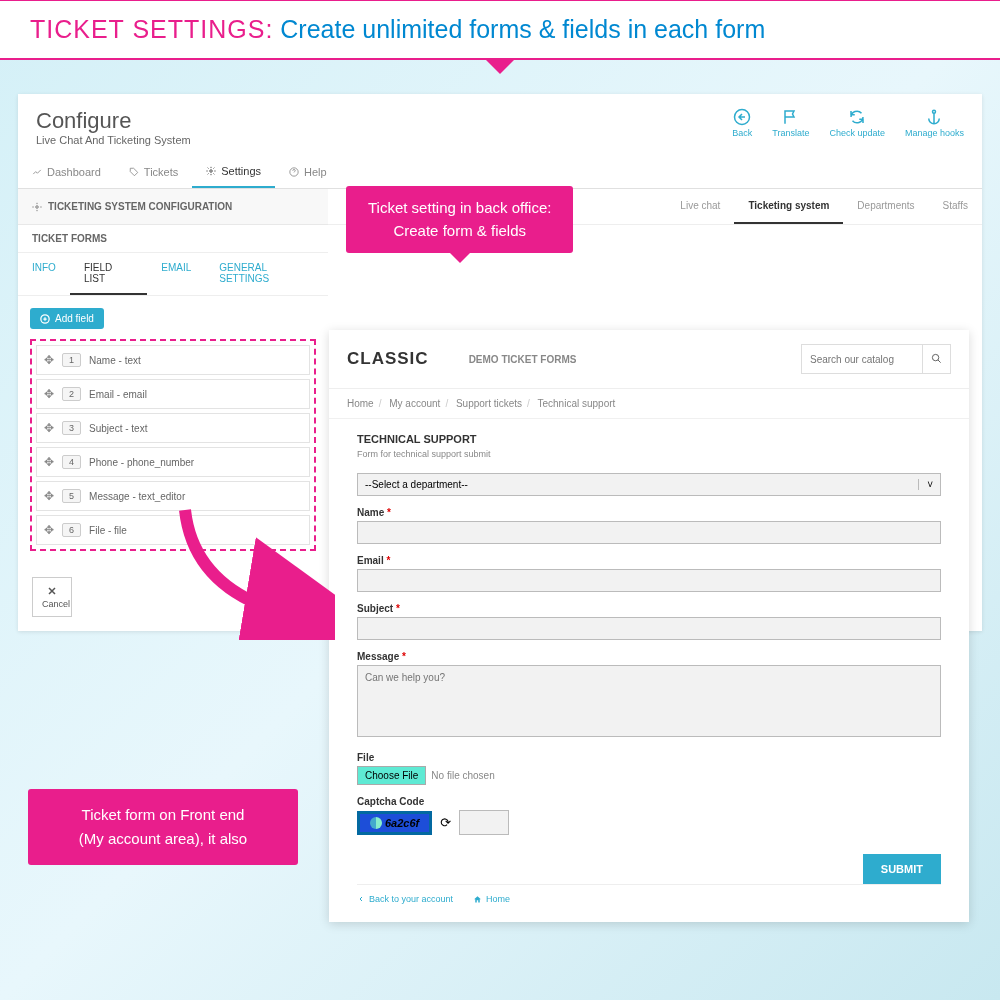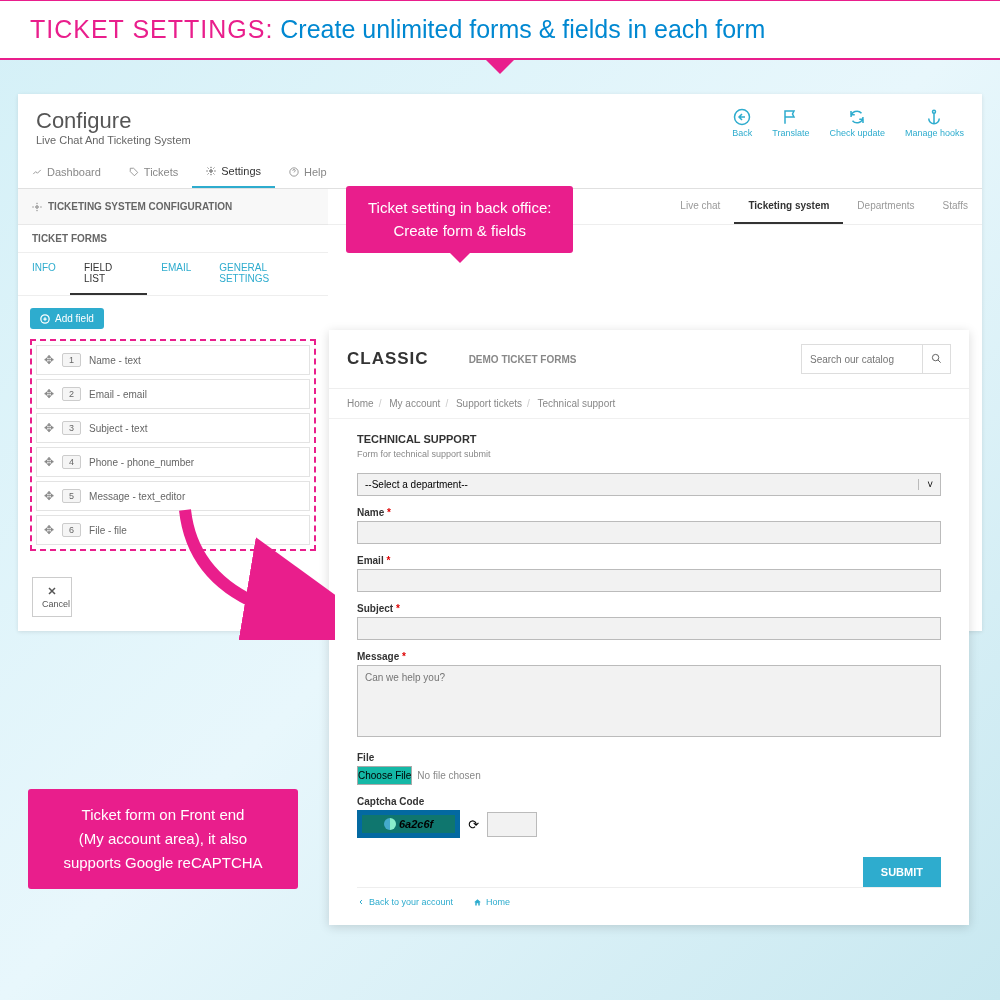--- a/index.html
+++ b/index.html
@@ -74,24 +74,24 @@
 .fe-form-title { font-size: 11px; font-weight: 700; color: #333; }
 .fe-form-sub { font-size: 9px; color: #888; margin: 4px 0 14px 0; }
 .fe-field { margin-bottom: 11px; }
 .fe-label { font-size: 10px; font-weight: 700; color: #333; margin-bottom: 3px; display: block; }
 .fe-label .req { color: #d00; }
 .fe-input { width: 100%; border: 1px solid #bbb; background: #f2f2f2; padding: 5px 7px; font-size: 10px; }
 .fe-select { width: 100%; border: 1px solid #bbb; background: #f2f2f2; padding: 5px 7px; font-size: 10px; display: flex; justify-content: space-between; align-items: center; }
 .fe-select-arrow { border-left: 1px solid #bbb; padding-left: 8px; }
 .fe-textarea { width: 100%; border: 1px solid #bbb; background: #f2f2f2; padding: 6px 7px; font-size: 10px; height: 72px; resize: none; font-family: inherit; color: #999; }
 .fe-file { display: flex; align-items: center; gap: 5px; font-size: 10px; }
-.fe-file-btn { border: 1px solid #aaa; background: #14b8a6; padding: 3px 0; font-size: 10px; cursor: pointer; }
+.fe-file-btn { border: 1px solid #aaa; background: #5eead4; padding: 3px 7px; font-size: 10px; cursor: pointer; }
 .fe-file-txt { color: #888; }
 .captcha-row { display: flex; align-items: center; gap: 8px; }
-.captcha-box { border: 5px solid #0369a1; padding: 3px 22px; font-size: 11px; font-weight: 700; font-style: italic; background: #0f766e; display: flex; align-items: center; gap: 3px; }
+.captcha-box { border: 3px solid #0369a1; padding: 3px 10px; font-size: 11px; font-weight: 700; font-style: italic; background: #1d4ed8; display: flex; align-items: center; gap: 3px; }
 .captcha-dot { width: 12px; height: 12px; border-radius: 50%; background: linear-gradient(90deg, #4ac 50%, #8ec 50%); }
 .captcha-refresh { cursor: pointer; font-size: 13px; }
 .captcha-input { width: 50px; border: 1px solid #bbb; background: #f2f2f2; padding: 4px; }
 .submit-btn { background: #2eacce; color: #fff; border: none; padding: 9px 18px; font-size: 11px; font-weight: 700; float: right; cursor: pointer; margin-top: 8px; }
 .fe-footer { clear: both; border-top: 1px solid #eee; margin-top: 48px; padding: 9px 0 4px 0; display: flex; gap: 20px; font-size: 9px; color: #2eacce; }
 .fe-footer-item { display: flex; align-items: center; gap: 4px; cursor: pointer; }
 </style>
 </head>
 <body>
 
@@ -254,21 +254,20 @@
       <marker id="ah" markerWidth="12" markerHeight="12" refX="6" refY="6" orient="auto">
         <path d="M0 0L12 6L0 12z" fill="#e91e8c"></path>
       </marker>
     </defs>
   <path d="M20 10 Q 30 100 150 120" stroke="#e91e8c" stroke-width="12" fill="none" marker-end="url(#ah)"></path>
 </svg>
 
 <div class="callout2">
   <div>Ticket form on Front end</div>
   <div>(My account area), it also</div>
-  <div>supports Google reCAPTCHA</div>
 </div>
 
 <div class="frontend">
   <div class="fe-header">
     <div class="fe-logo">CLASSIC</div>
     <div class="fe-demo">DEMO TICKET FORMS</div>
     <div class="fe-search">
       <input placeholder="Search our catalog" style="">
       <div class="fe-search-btn">
         <svg viewBox="0 0 24 24" fill="none" stroke="#555" stroke-width="2">

